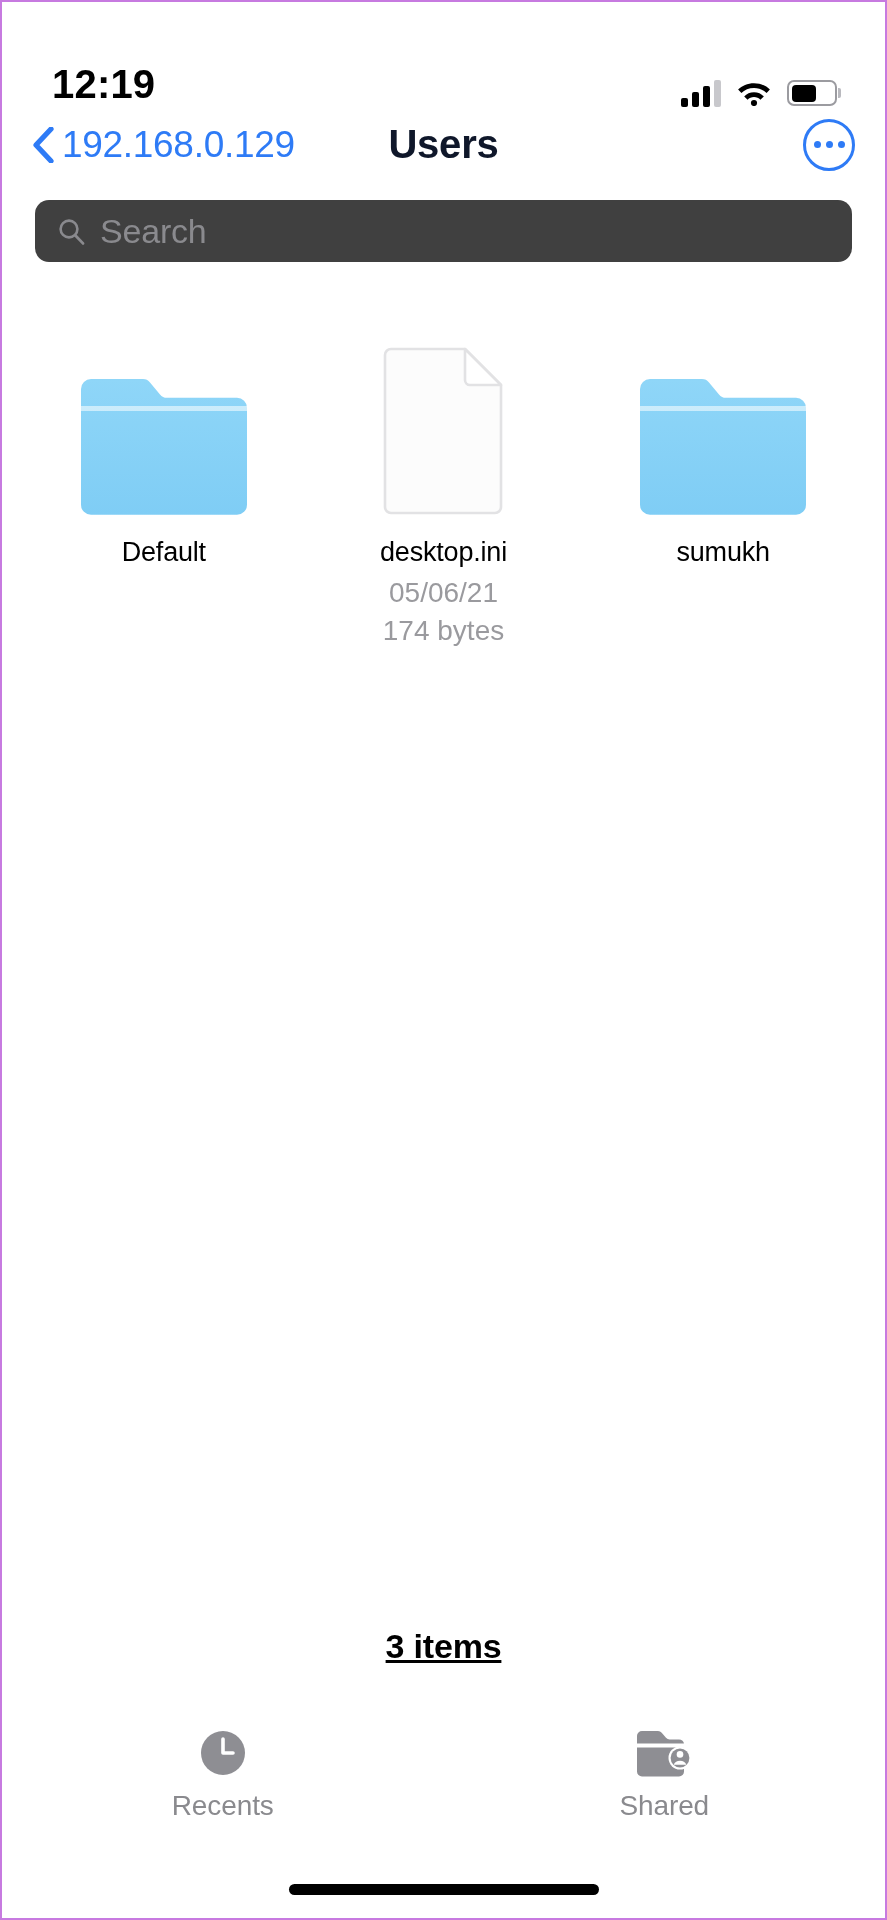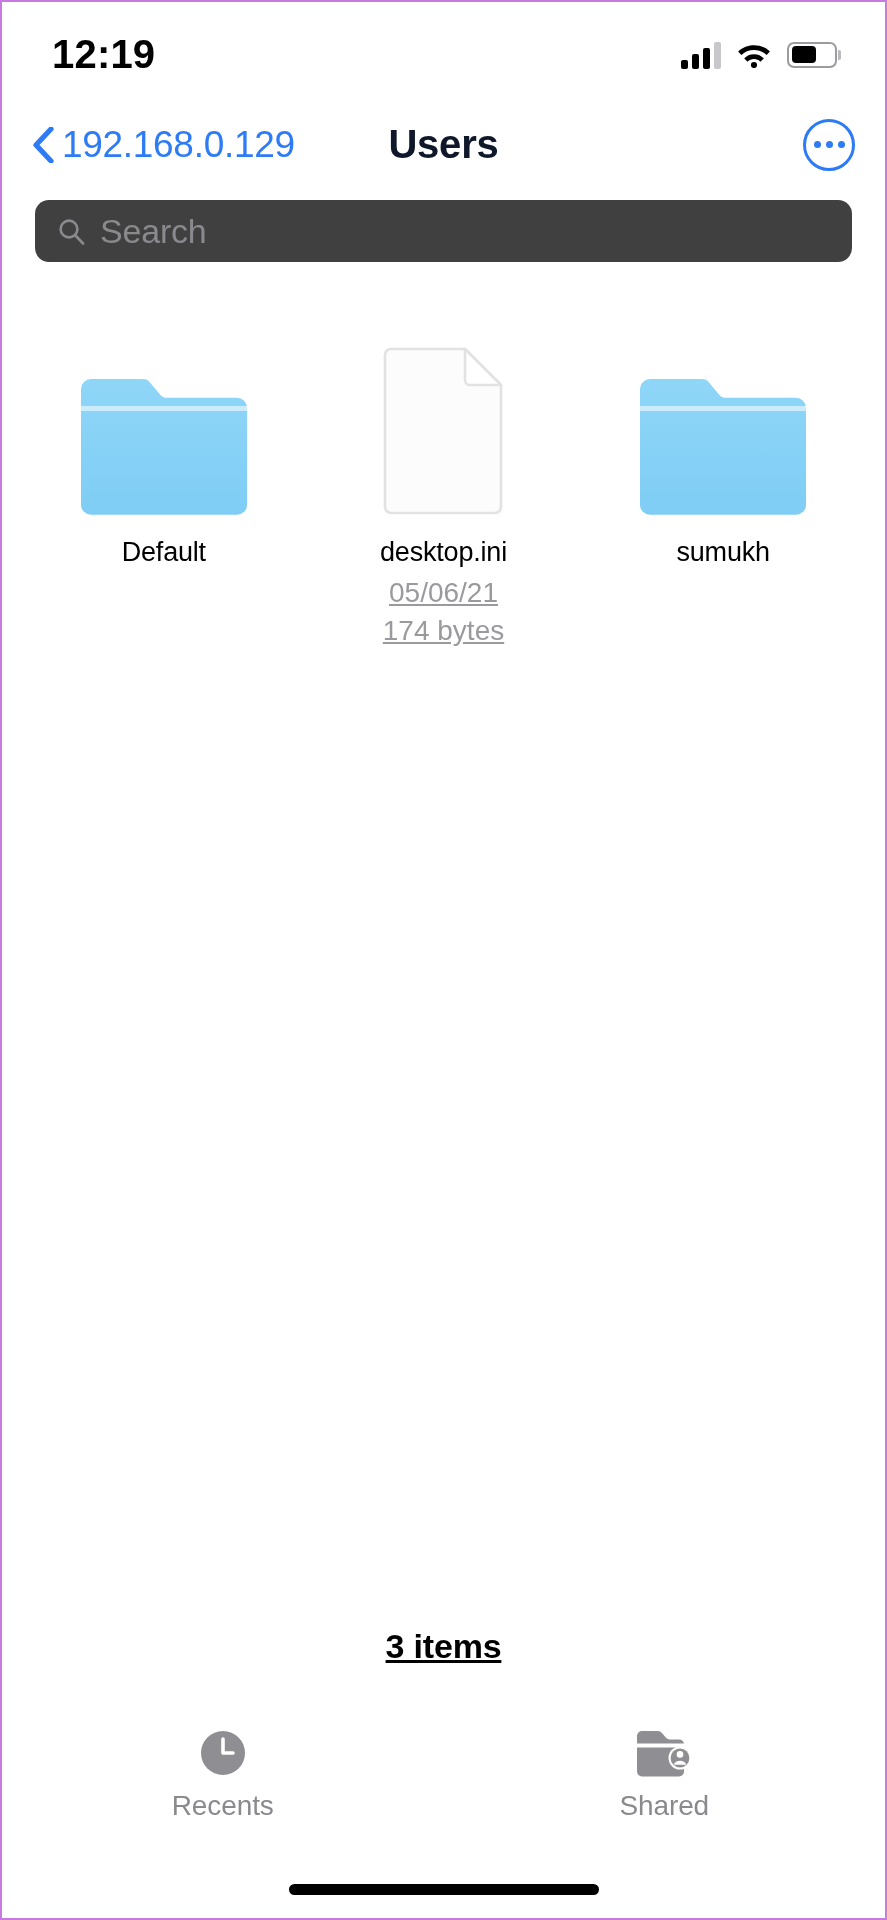--- a/index.html
+++ b/index.html
@@ -20,21 +20,21 @@
     border: 2px solid #c77ae0;
     display: flex;
     flex-direction: column;
   }
 
   
   .status-bar {
     height: 105px;
     flex: 0 0 105px;
     display: flex;
-    align-items: center;
+    align-items: flex-end;
     justify-content: space-between;
     padding: 0 48px 0 50px;
   }
   .status-time {
     font-size: 40px;
     font-weight: 700;
     letter-spacing: 0.2px;
     color: #000;
   }
   .status-icons {
@@ -200,21 +200,20 @@
     letter-spacing: -0.2px;
     text-align: center;
     line-height: 1.15;
   }
   .item-meta {
     font-size: 28px;
     color: #9a9a9e;
     text-align: center;
     line-height: 1.35;
     margin-top: 6px;
-    text-decoration: underline;
   }
   .item-meta-line { display: block; }
 
   
   .item-count {
     flex: 0 0 auto;
     text-align: center;
     font-size: 34px;
     font-weight: 700;
     color: #000;

